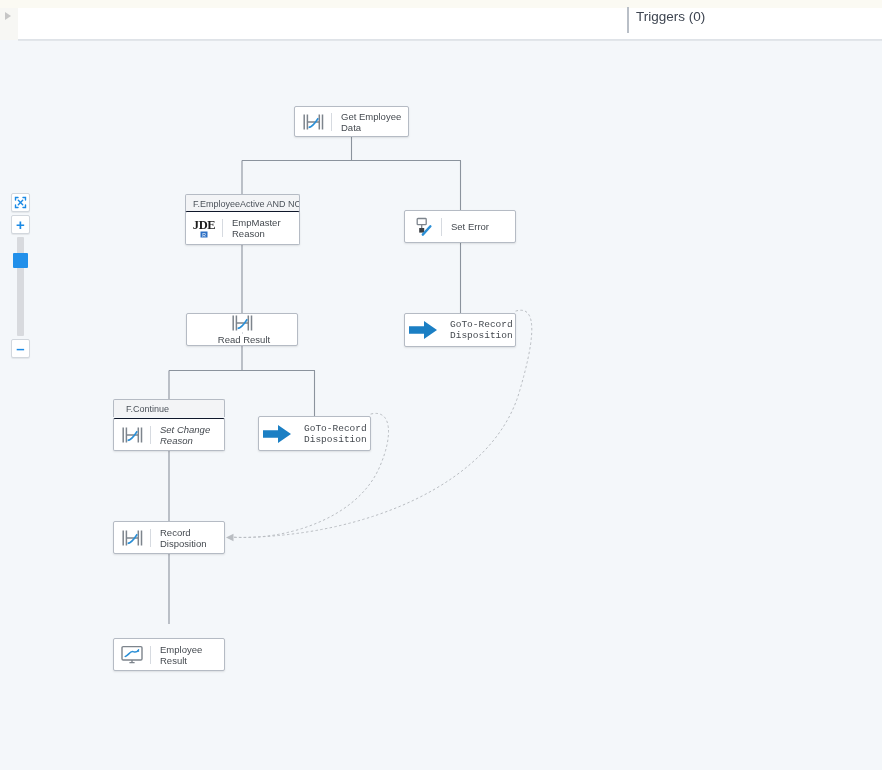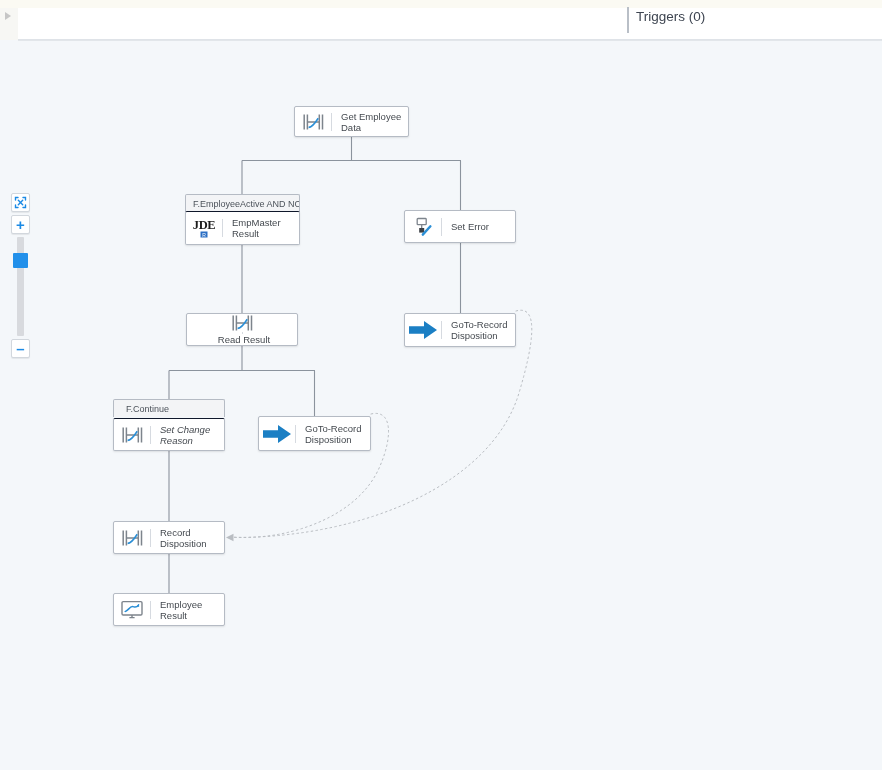--- a/index.html
+++ b/index.html
@@ -86,21 +86,21 @@
   }
   .node-icon {
     width: 36px; min-width: 36px; height: 100%;
     display: flex; align-items: center; justify-content: center;
   }
   .node-sep { width: 1px; height: 18px; background: #d6dae0; }
   .node-label {
     flex: 1; padding-left: 9px; padding-right: 5px;
     font-size: 9.5px; color: #44494f; line-height: 11px;
   }
-  .node-label.two-line { white-space: pre-line; }
+  .node-label.two-line { white-space: pre-line; font-family: Liberation Mono, monospace; }
 
   
   .cond-header {
     position: absolute;
     background: #f3f4f6;
     border: 1px solid #b5bbc4;
     border-bottom: none;
     border-radius: 2px 2px 0 0;
     font-size: 9px; color: #4c525a;
     padding: 0 7px;
@@ -200,21 +200,21 @@
         <div class="cond-header" style="left: 185px; top: 153px; width: 115px; height: 18px;">F.EmployeeActive AND NOT (F…</div>
         <div class="node has-header" style="left: 185px; top: 170px; width: 115px; height: 34px;">
           <div class="node-icon">
             <svg width="26" height="24" viewBox="0 0 26 24">
       <text x="13" y="13" text-anchor="middle" font-family="Liberation Serif, serif" font-size="12.5" font-weight="bold" fill="#1c1c1c" letter-spacing="-0.4">JDE</text>
       <rect x="9.5" y="15.5" width="7" height="6" fill="#2b6fc4"></rect>
       <text x="13" y="20.5" text-anchor="middle" font-family="Liberation Sans, sans-serif" font-size="5" fill="#ffffff">R</text>
     </svg>
           </div>
           <div class="node-sep"></div>
-          <div class="node-label">EmpMaster Result</div>
+          <div class="node-label">EmpMaster Reason</div>
         </div>
         <div class="node" style="left: 404px; top: 169px; width: 112px; height: 33px;">
           <div class="node-icon">
             <svg width="20" height="20" viewBox="0 0 20 20">
       <rect x="4.2" y="1.5" width="9" height="6.2" rx="0.8" fill="none" stroke="#7d848c" stroke-width="1.3"></rect>
       <path d="M8.7,7.7 L8.7,11" stroke="#7d848c" stroke-width="1.3"></path>
       <rect x="6.2" y="11" width="5" height="4.6" fill="#3a3f45"></rect>
       <path d="M9.8,17.6 L17.4,9.3" stroke="#2b8fd6" stroke-width="2.4" stroke-linecap="round"></path>
       <path d="M8.8,18.6 L10.9,17.9 L10.2,16.2 Z" fill="#2b8fd6"></path>
     </svg>
@@ -284,21 +284,21 @@
         <path d="M17.3,1.6 L17.3,16.4"></path>
                 <path d="M20.5,1.6 L20.5,16.4"></path>
         <path d="M5.4,9 L17.3,9"></path>
       </g>
       <path d="M6.6,14.4 C9.4,14.4 12.4,11.2 16.2,5.2" stroke="#2b8fd6" stroke-width="1.6" fill="none"></path>
     </svg>
           </div>
           <div class="node-sep"></div>
           <div class="node-label">Record Disposition</div>
         </div>
-        <div class="node" style="left: 113px; top: 552px; width: 112px; height: 33px;">
+        <div class="node" style="left: 113px; top: 597px; width: 112px; height: 33px;">
           <div class="node-icon">
             <svg width="24" height="20" viewBox="0 0 24 20">
       <rect x="2" y="1.6" width="20" height="13.4" rx="1.2" fill="none" stroke="#7d848c" stroke-width="1.4"></rect>
       <path d="M5.2,11.4 C7.6,11.4 9.6,6.6 12.4,6.6 C14.4,6.6 16,8.6 18.6,4.8" stroke="#2b8fd6" stroke-width="1.5" fill="none" stroke-linecap="round"></path>
       <path d="M18.8,4.2 L19.2,7 L16.6,6.2 Z" fill="#2b8fd6"></path>
       <path d="M9.4,17.6 L14.6,17.6" stroke="#7d848c" stroke-width="1.4"></path>
       <path d="M12,15 L12,17.6" stroke="#7d848c" stroke-width="1.4"></path>
     </svg>
           </div>
           <div class="node-sep"></div>

